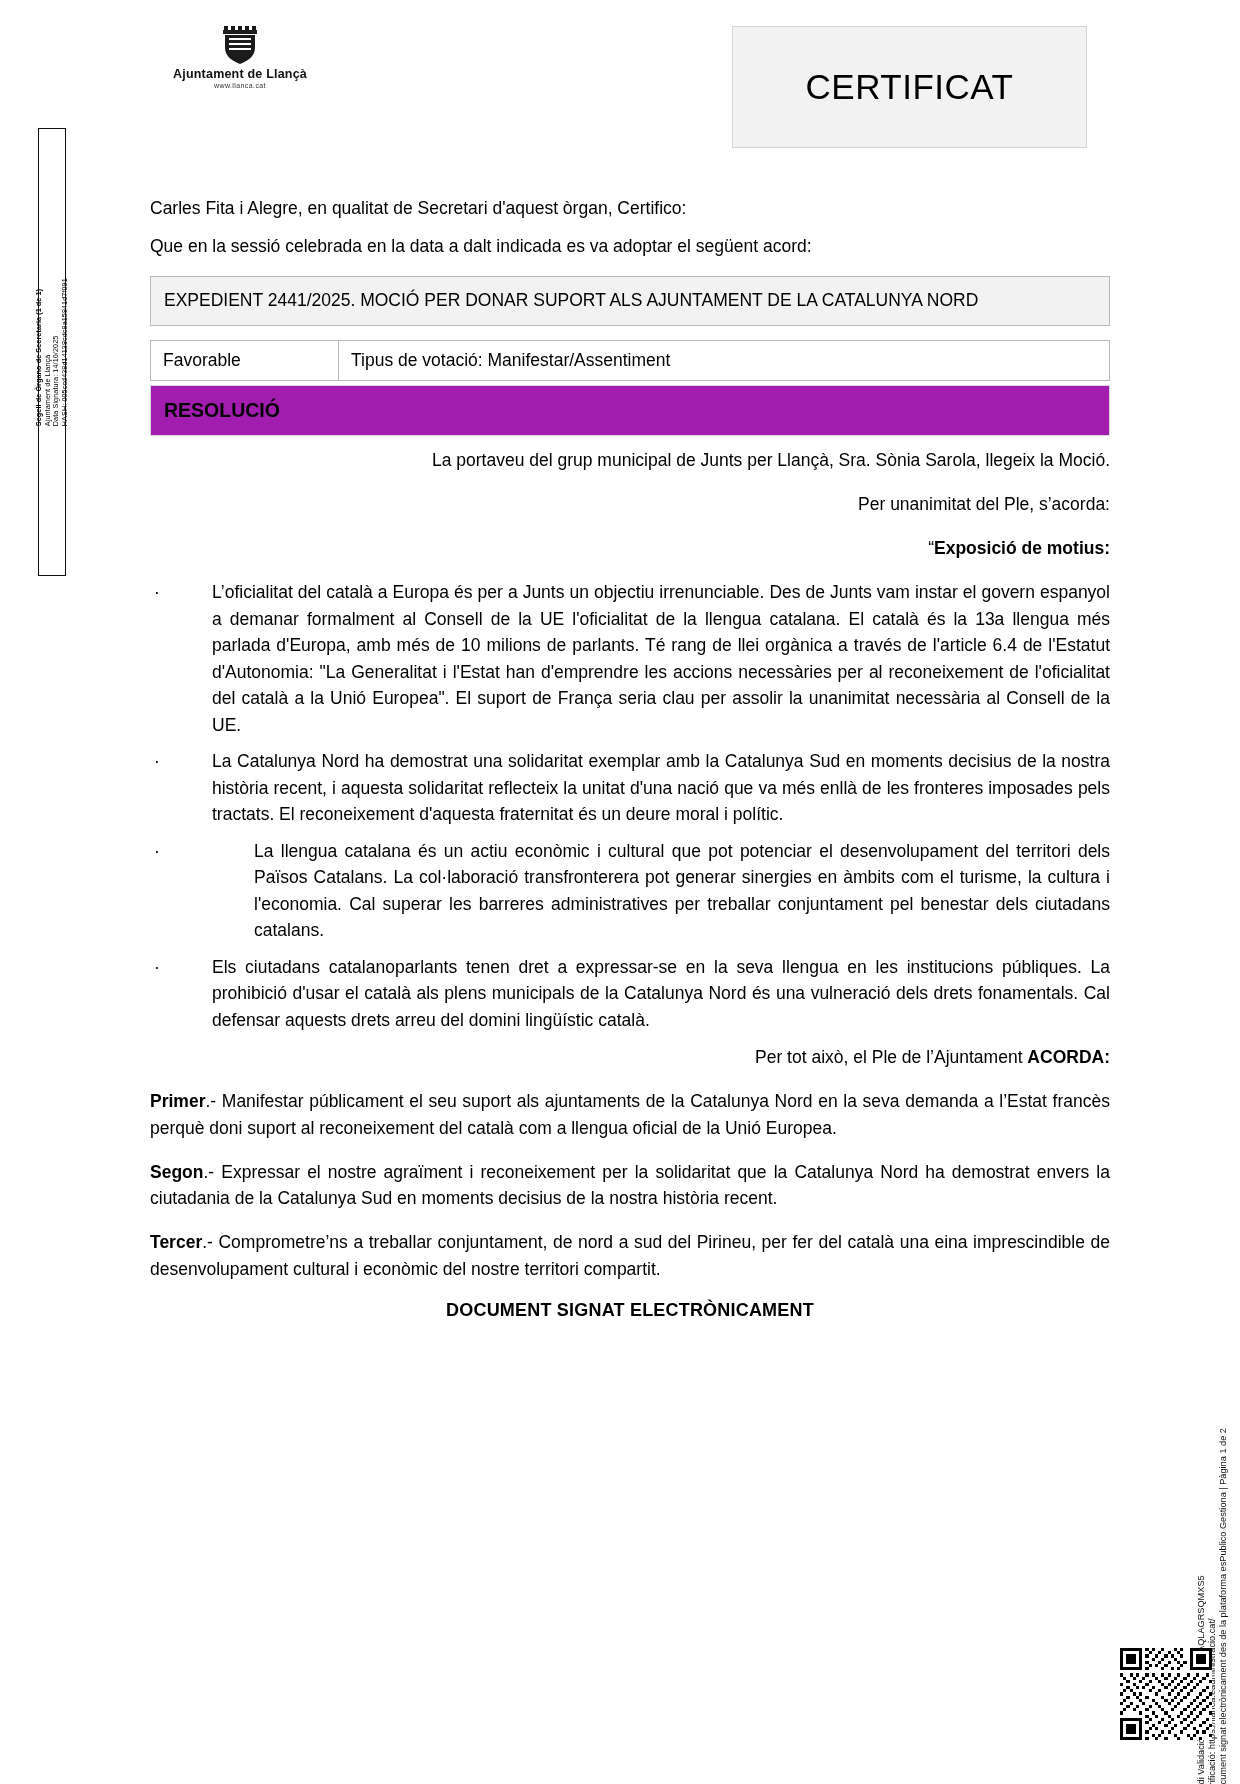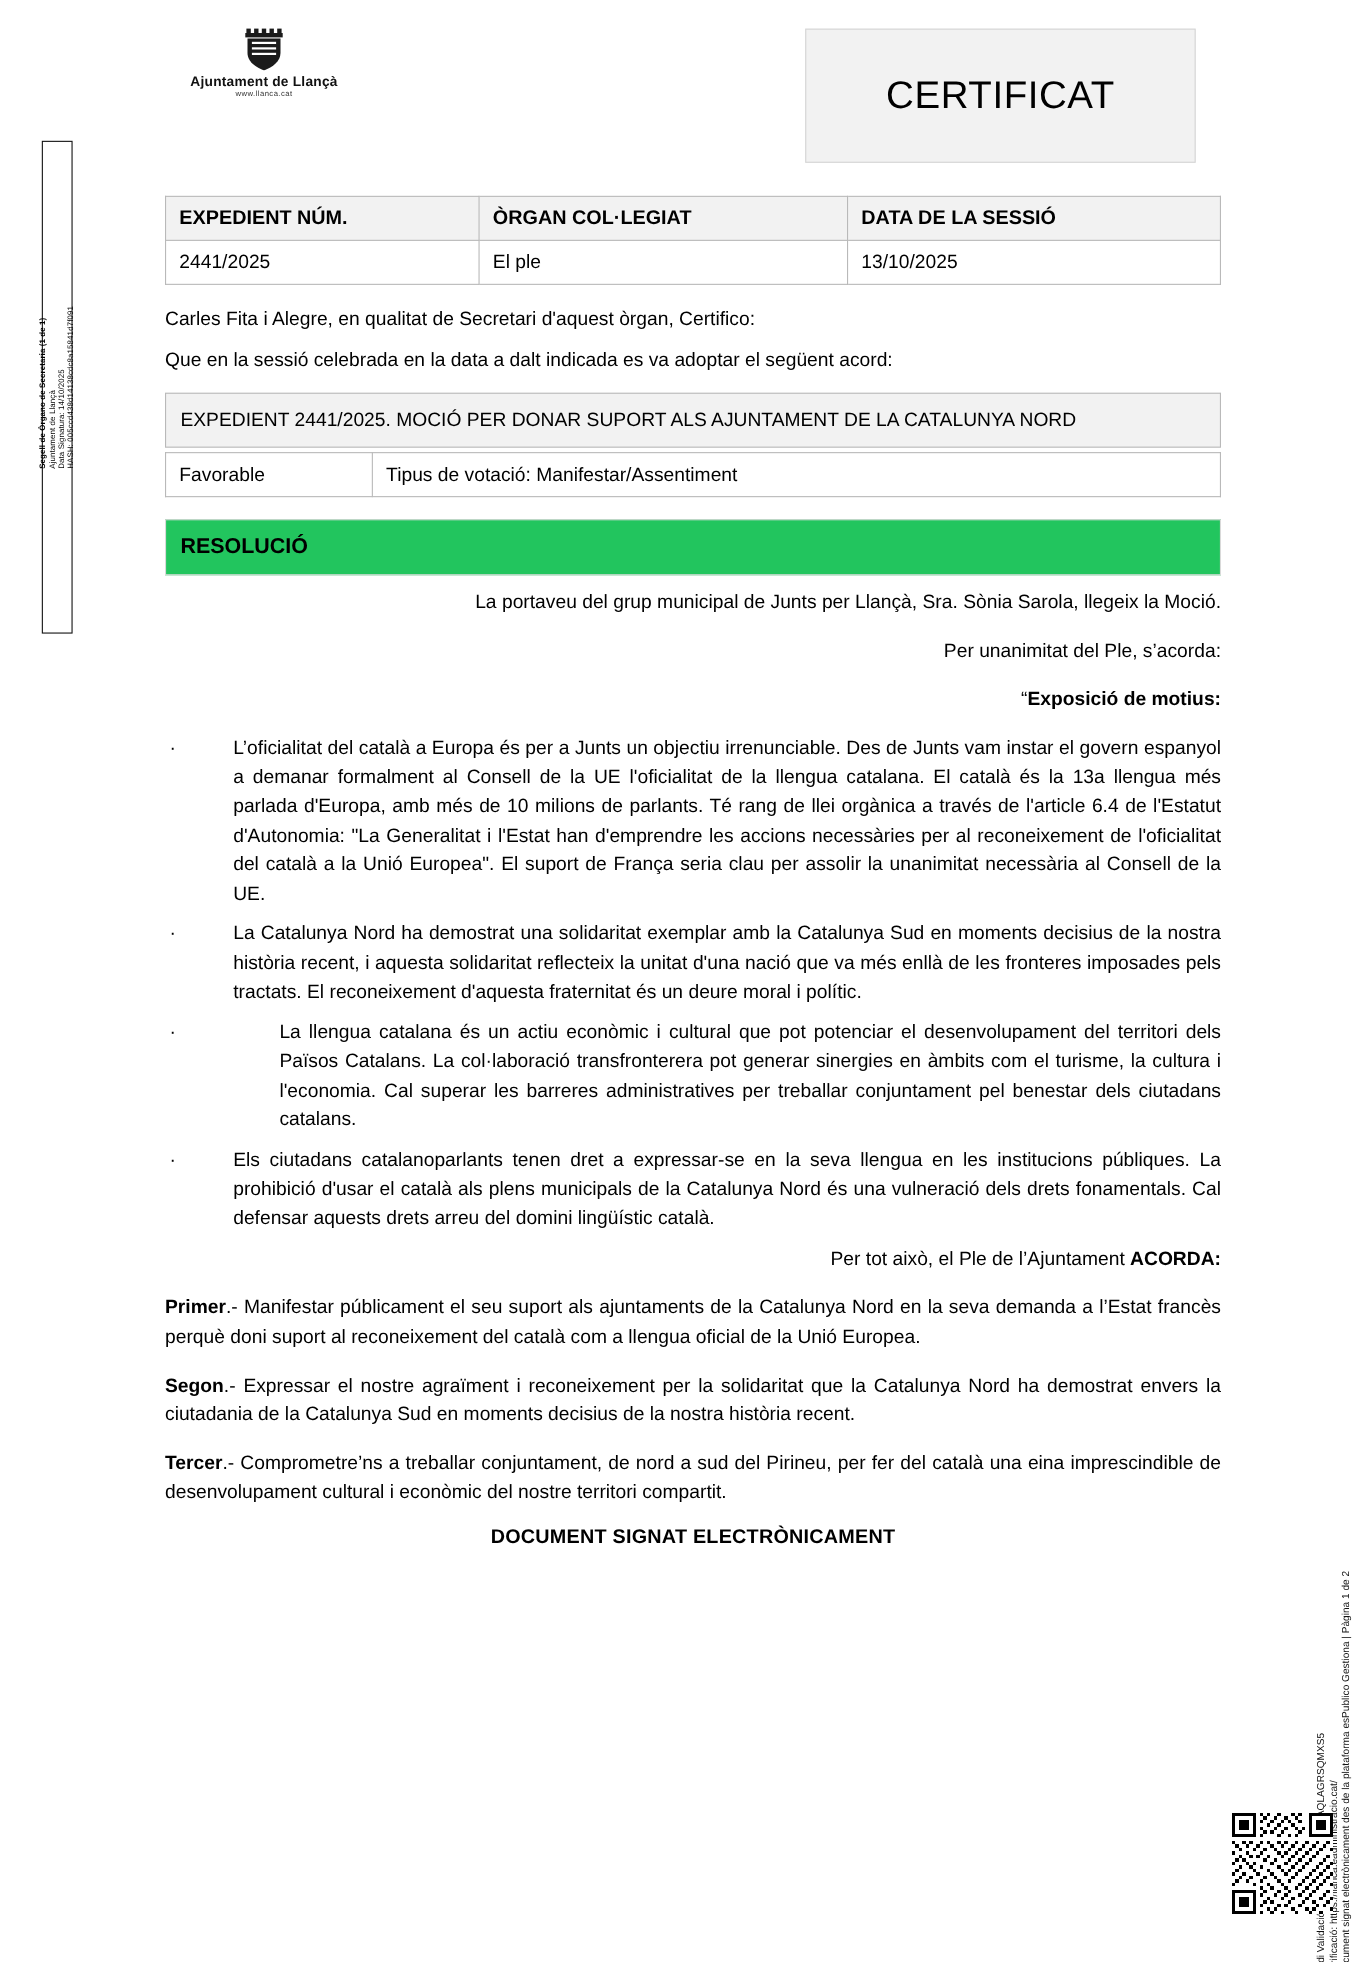--- a/index.html
+++ b/index.html
@@ -135,33 +135,33 @@
     font-size: 17.5px;
     line-height: 25px;
     text-align: justify;
     text-align-last: left;
   }
 
   table.vote {
     width: 100%;
     border-collapse: collapse;
     table-layout: fixed;
-    margin-top: 4px;
+    margin-top: 14px;
     border-top: none;
   }
   table.vote td {
     border: 1px solid #b9b9b9;
     padding: 9px 12px;
     font-size: 17.5px;
   }
   .vcol1 { width: 188px; }
 
   .res-band {
-    margin-top: 20px;
-    background: #22c55e;
+    margin-top: 4px;
+    background: #a21caf;
     border: 1px solid #d9d9d9;
     padding: 13px 13px;
     font-weight: bold;
     font-size: 19.5px;
   }
 
   .bullet-row {
     display: flex;
     font-size: 17.5px;
     line-height: 26.5px;
@@ -254,34 +254,20 @@
     <div class="logo-name">Ajuntament de Llançà</div>
     <div class="logo-url">www.llanca.cat</div>
   </div>
 
   <div class="certificat-box">
     <div class="txt">CERTIFICAT</div>
   </div>
 
   <div class="content">
 
-    <table class="meta">
-      <tbody>
-          <tr>
-        <th class="col1">EXPEDIENT NÚM.</th>
-        <th class="col2">ÒRGAN COL·LEGIAT</th>
-        <th>DATA DE LA SESSIÓ</th>
-      </tr>
-      <tr>
-        <td>2441/2025</td>
-        <td>El ple</td>
-        <td>13/10/2025</td>
-      </tr>
-    </tbody>
-      </table>
 
     <p class="para first">Carles Fita i Alegre, en qualitat de Secretari d'aquest òrgan, Certifico:</p>
     <p class="para">Que en la sessió celebrada en la data a dalt indicada es va adoptar el següent acord:</p>
 
     <div class="exp-band">EXPEDIENT 2441/2025. MOCIÓ PER DONAR SUPORT ALS AJUNTAMENT DE LA CATALUNYA NORD</div>
 
     <table class="vote">
       <tbody>
           <tr>
         <td class="vcol1">Favorable</td>

